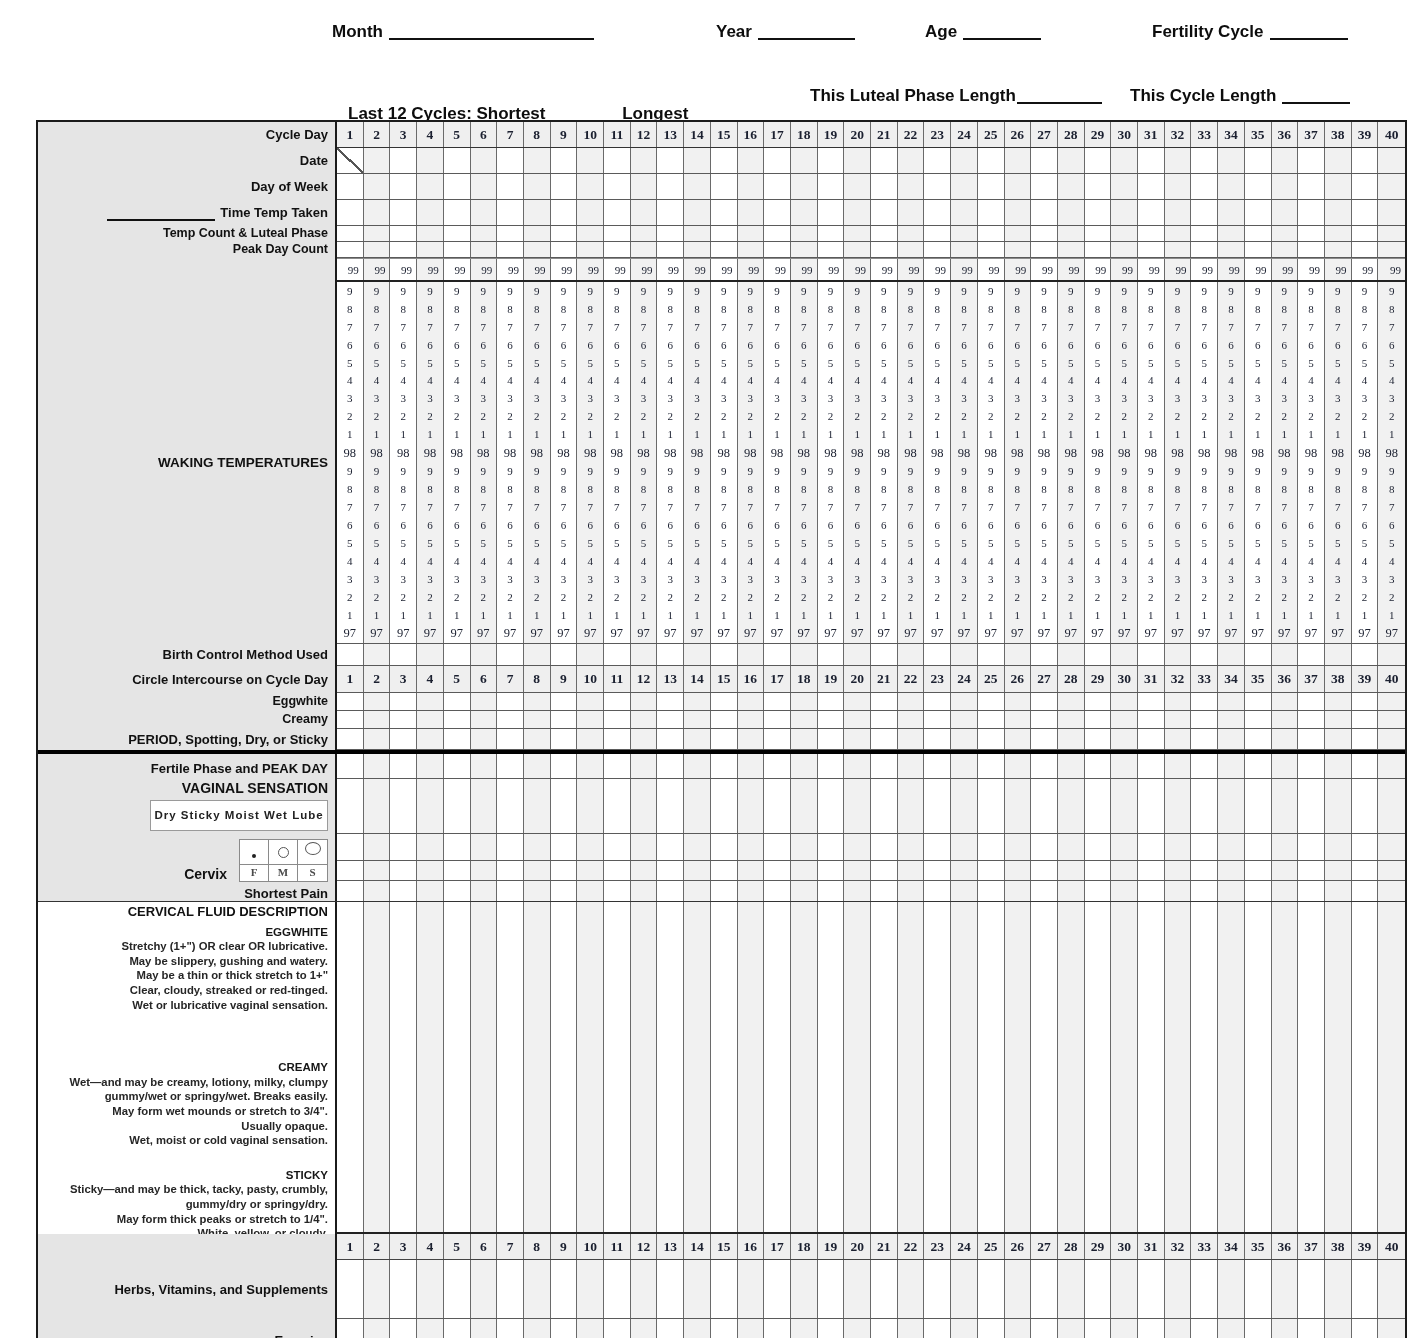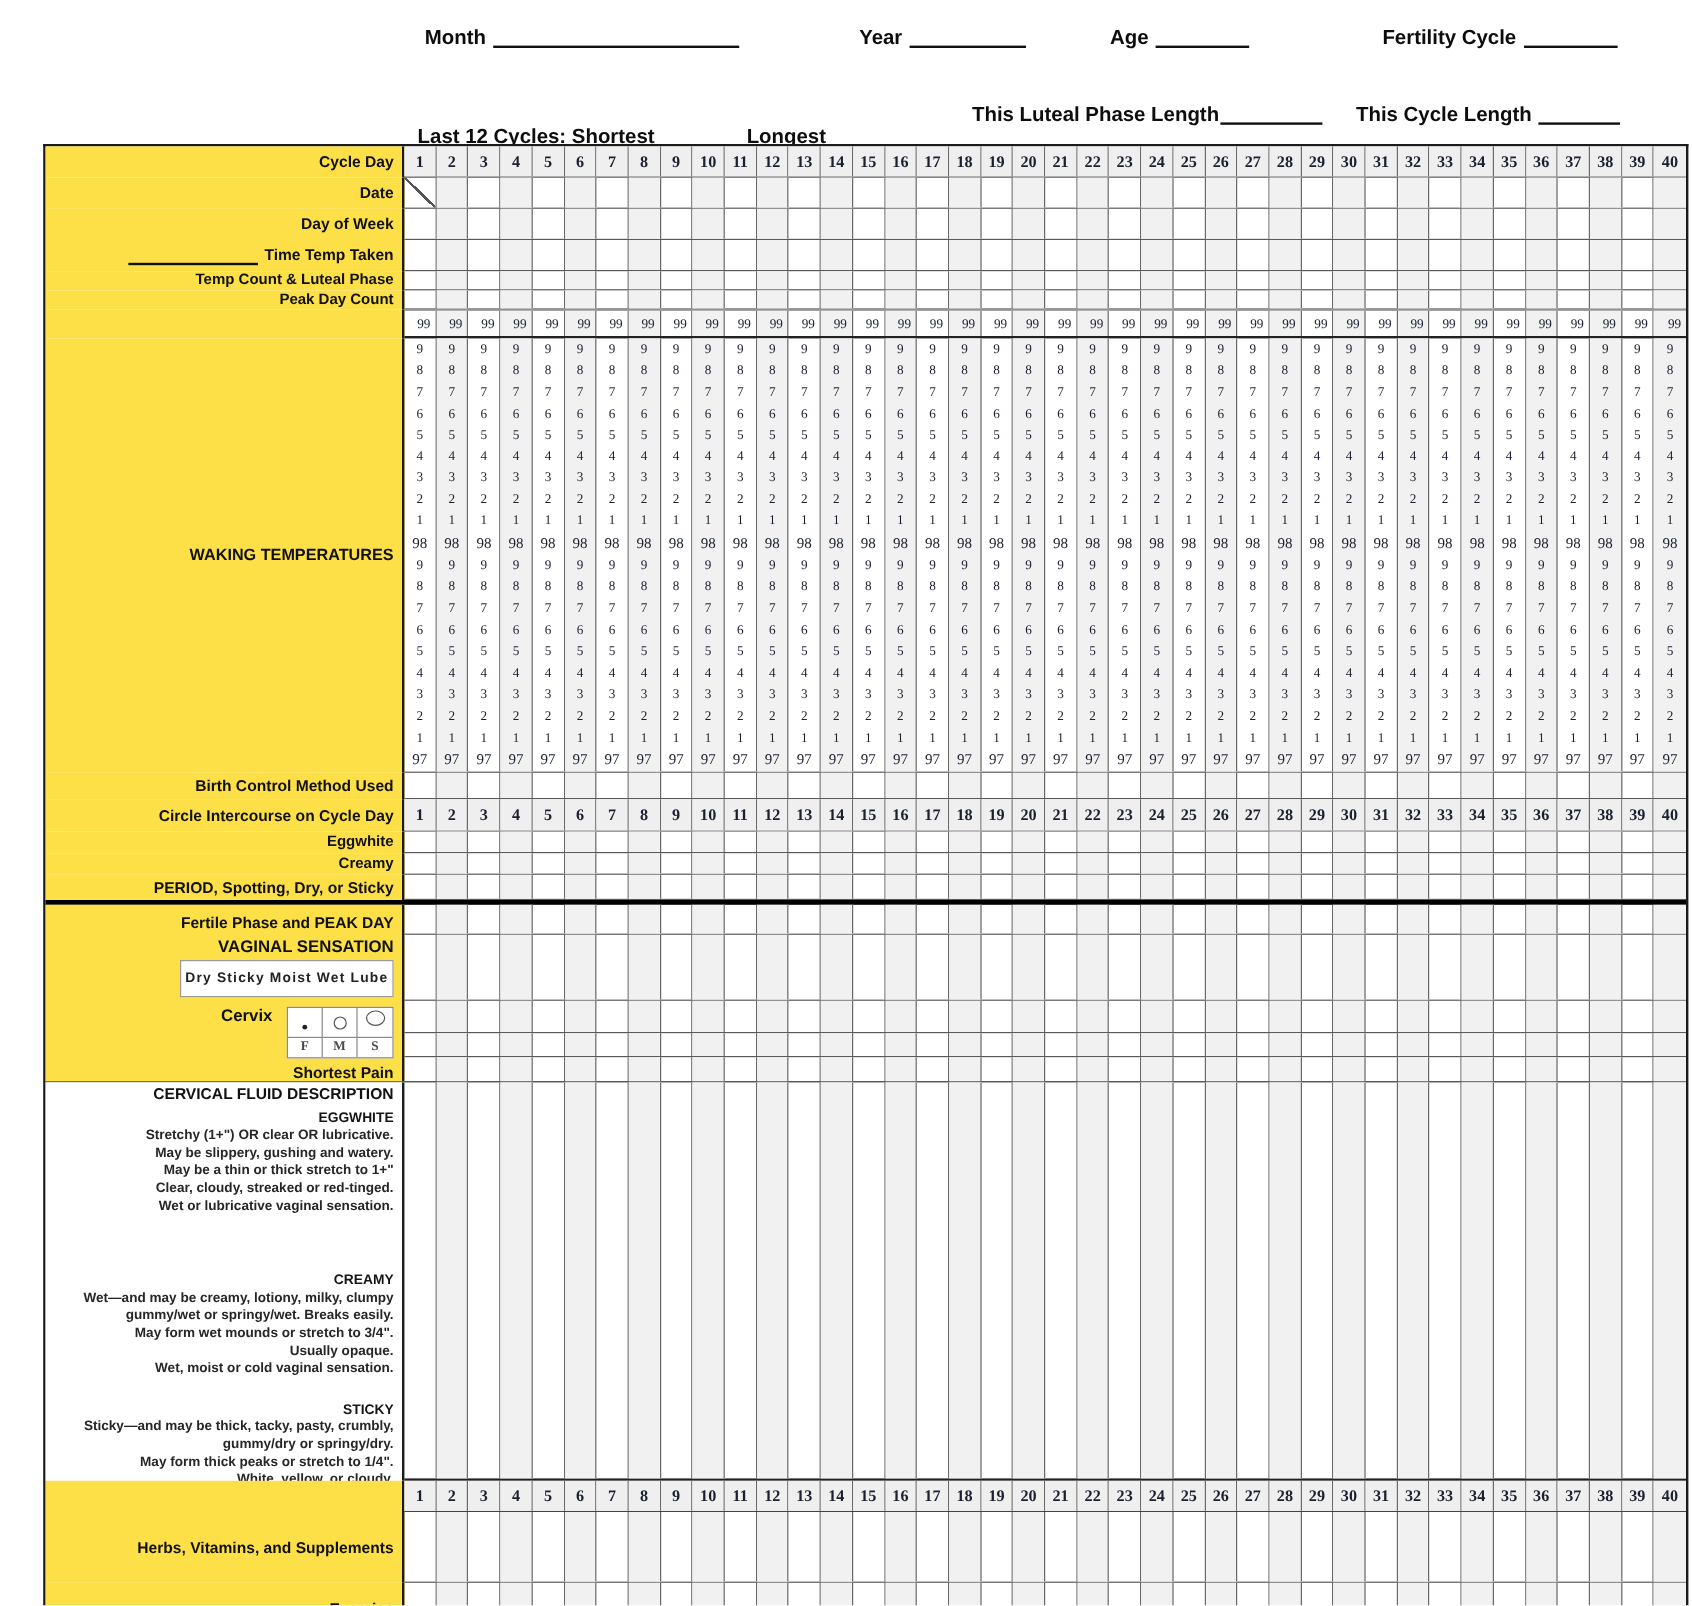--- a/index.html
+++ b/index.html
@@ -7,21 +7,21 @@
            font-family:"Liberation Sans",sans-serif; color:#111; overflow:hidden; }
 
   
   .hdr { position:absolute; font-weight:bold; font-size:17px; white-space:nowrap; color:#0d0d0d; }
   .blank { display:inline-block; border-bottom:2.5px solid #111; height:13px; vertical-align:-3px; margin-left:6px; }
 
   
   .tbl { position:absolute; left:36px; top:120px; width:1371px; box-sizing:border-box;
          border:2px solid #1b1b1b; border-bottom:none; background:#fff; }
   .frow { display:flex; align-items:stretch; }
-  .lblcol { flex:0 0 299px; background:#fde047; border-right:2px solid #1b1b1b; box-sizing:border-box;
+  .lblcol { flex:0 0 299px; background:#e5e5e5; border-right:2px solid #1b1b1b; box-sizing:border-box;
             display:flex; align-items:center; justify-content:flex-end; padding-right:7px;
             font-weight:bold; font-size:13px; line-height:1.05; text-align:right; }
   .cells { flex:1; display:grid; grid-template-columns:repeat(40,1fr); box-sizing:border-box;
            border-bottom:1px solid #5a5a5a; }
   .cell { box-sizing:border-box; border-right:1px solid #6a6a6a; min-width:0;
           font-family:"Liberation Serif",serif; color:#1b2030; }
   .cell:last-child { border-right:none; }
   .cell.shade { background:#f1f1f1; }
   .numrow .cell { background:#efefef; font-weight:bold; font-size:13.5px;
                   display:flex; align-items:center; justify-content:center; }
@@ -39,21 +39,21 @@
   .thick { height:4px; background:#000; }
 
   
   .rcol { flex:1; display:flex; flex-direction:column; }
   .rcol .cells { flex:0 0 auto; }
   .lblB { flex-direction:column; align-items:flex-end; justify-content:flex-start; padding-top:3px; }
   .lblB .line { display:flex; align-items:center;margin-left:47px; }
   .sensbox { width:176px; height:29px; border:1.5px solid #9a9a9a; background:#fff; margin:3px 0 4px;
              display:flex; align-items:center; justify-content:center;
              font-size:11.5px; font-weight:bold; letter-spacing:1px; color:#222; }
-  .cxrow { display:flex; align-items:flex-start; margin-top:4px; }
+  .cxrow { display:flex; align-items:flex-end; margin-top:4px; }
   .cxlabel { font-weight:bold; font-size:14px; margin-right:12px; }
   .cxw { display:grid; grid-template-columns:29px 29px 29px; border:1px solid #8a8a8a; background:#fff; }
   .cxc { box-sizing:border-box; border-right:1px solid #8a8a8a; border-bottom:1px solid #8a8a8a;
          height:25px; display:flex; align-items:center; justify-content:center; }
   .cxw .cxc:nth-child(3n) { border-right:none; }
   .cxw .cxc:nth-child(n+4) { border-bottom:none; height:16px;
          font-family:"Liberation Serif",serif; font-size:11px; color:#4a4a4a; }
   .dotF { width:4px; height:4px; border-radius:50%; background:#222; margin-top:8px; }
   .cirM { width:9px; height:9px; border-radius:50%; border:1.5px solid #555; }
   .cirS { width:14px; height:11px; border-radius:50%; border:1.5px solid #555; margin-bottom:8px; }
@@ -71,21 +71,21 @@
 
   
   .r-dnum .cells { border-bottom:1px solid #444; }
   .lbl-herbs { font-size:13px; }
 </style>
 </head>
 <body>
 
 <div class="sheet">
 
-  <div class="hdr" style="left:354px; top:22px;">
+  <div class="hdr" style="left:332px; top:22px;">
     <span>Month</span><span class="blank" style="width:205px"></span>
   </div>
   <div class="hdr" style="left:716px; top:22px;">
     <span>Year</span><span class="blank" style="width:97px"></span>
   </div>
   <div class="hdr" style="left:925px; top:22px;">
     <span>Age</span><span class="blank" style="width:78px"></span>
   </div>
   <div class="hdr" style="left:1152px; top:22px;">
     <span>Fertility Cycle</span><span class="blank" style="width:78px"></span>

